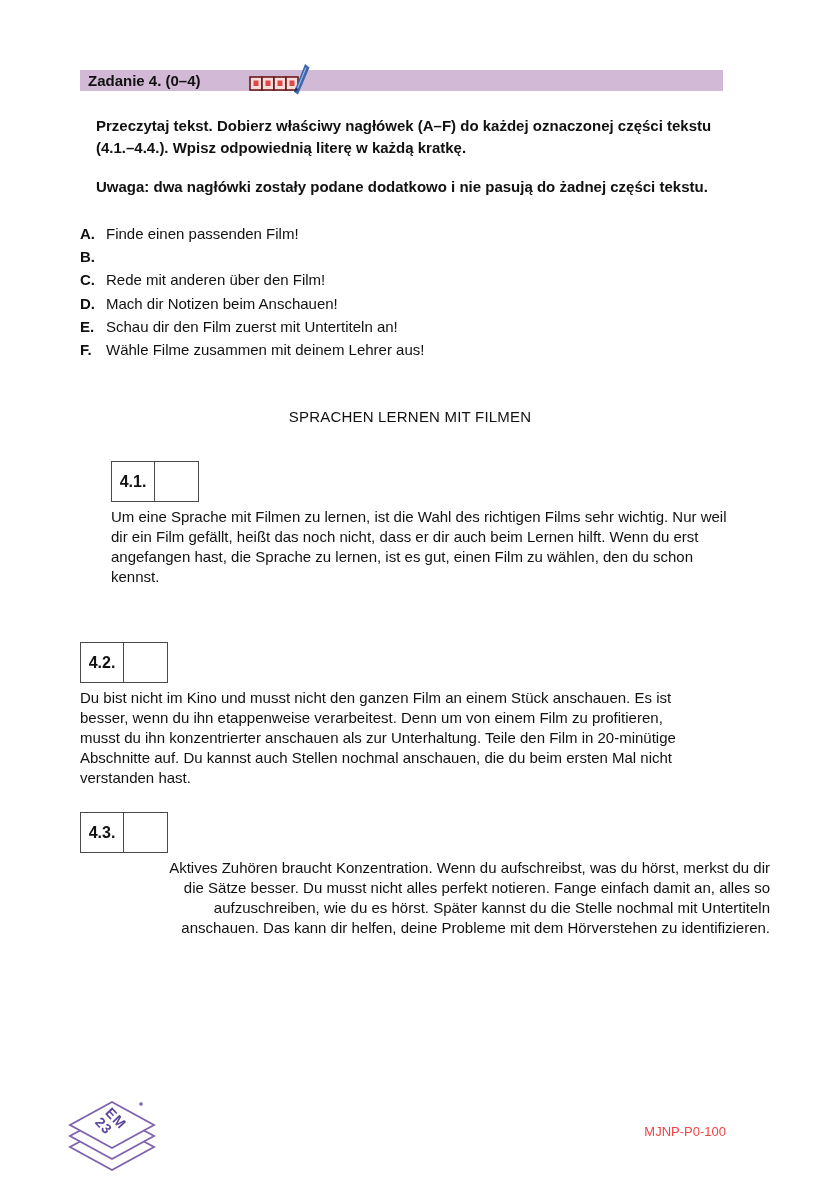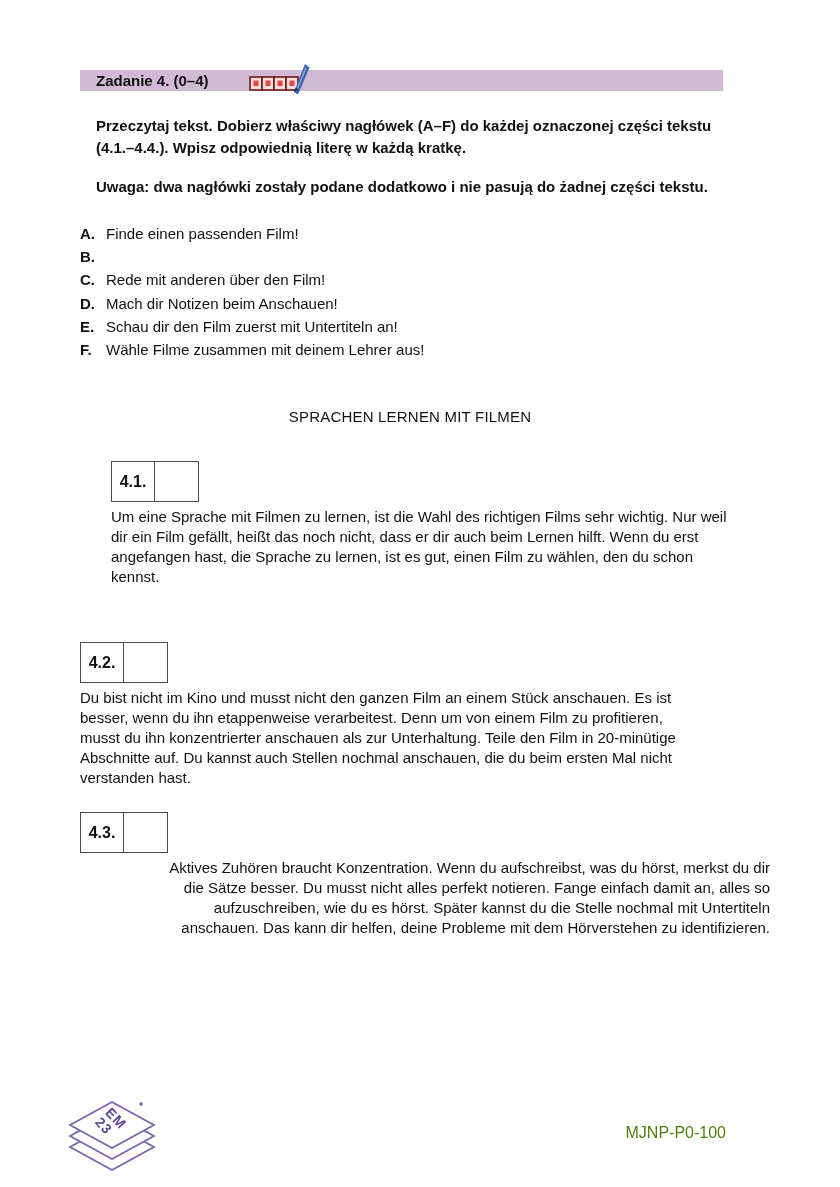--- a/index.html
+++ b/index.html
@@ -19,21 +19,21 @@
     position: absolute;
     left: 80px; top: 70px;
     width: 643px; height: 21px;
     background: var(--task-bar, #d2b9d6);
   }
   .task-bar .label {
     display: inline-block;
     font-size: 15px;
     font-weight: bold;
     line-height: 21px;
-    padding-left: 16px;
+    padding-left: 8px;
     white-space: nowrap;
   }
   .task-icon {
     position: absolute;
     left: 248px; top: 58px;
     width: 66px; height: 40px;
   }
 
   
   .instructions {
@@ -96,22 +96,22 @@
   .page-num {
     position: absolute;
     left: 80px; top: 1120px;
     width: 660px;
     text-align: center;
     font-size: 15px;
   }
   .doc-code {
     position: absolute;
     top: 1124px; right: 114px;
-    font-size: 16px;
-    color: #4d7c0f;
+    font-size: 13px;
+    color: #ef4444;
   }
 </style>
 </head>
 <body>
 
 <div class="page">
 
   <div class="task-bar">
     <span class="label">Zadanie 4. (0–4)</span>
   </div>

